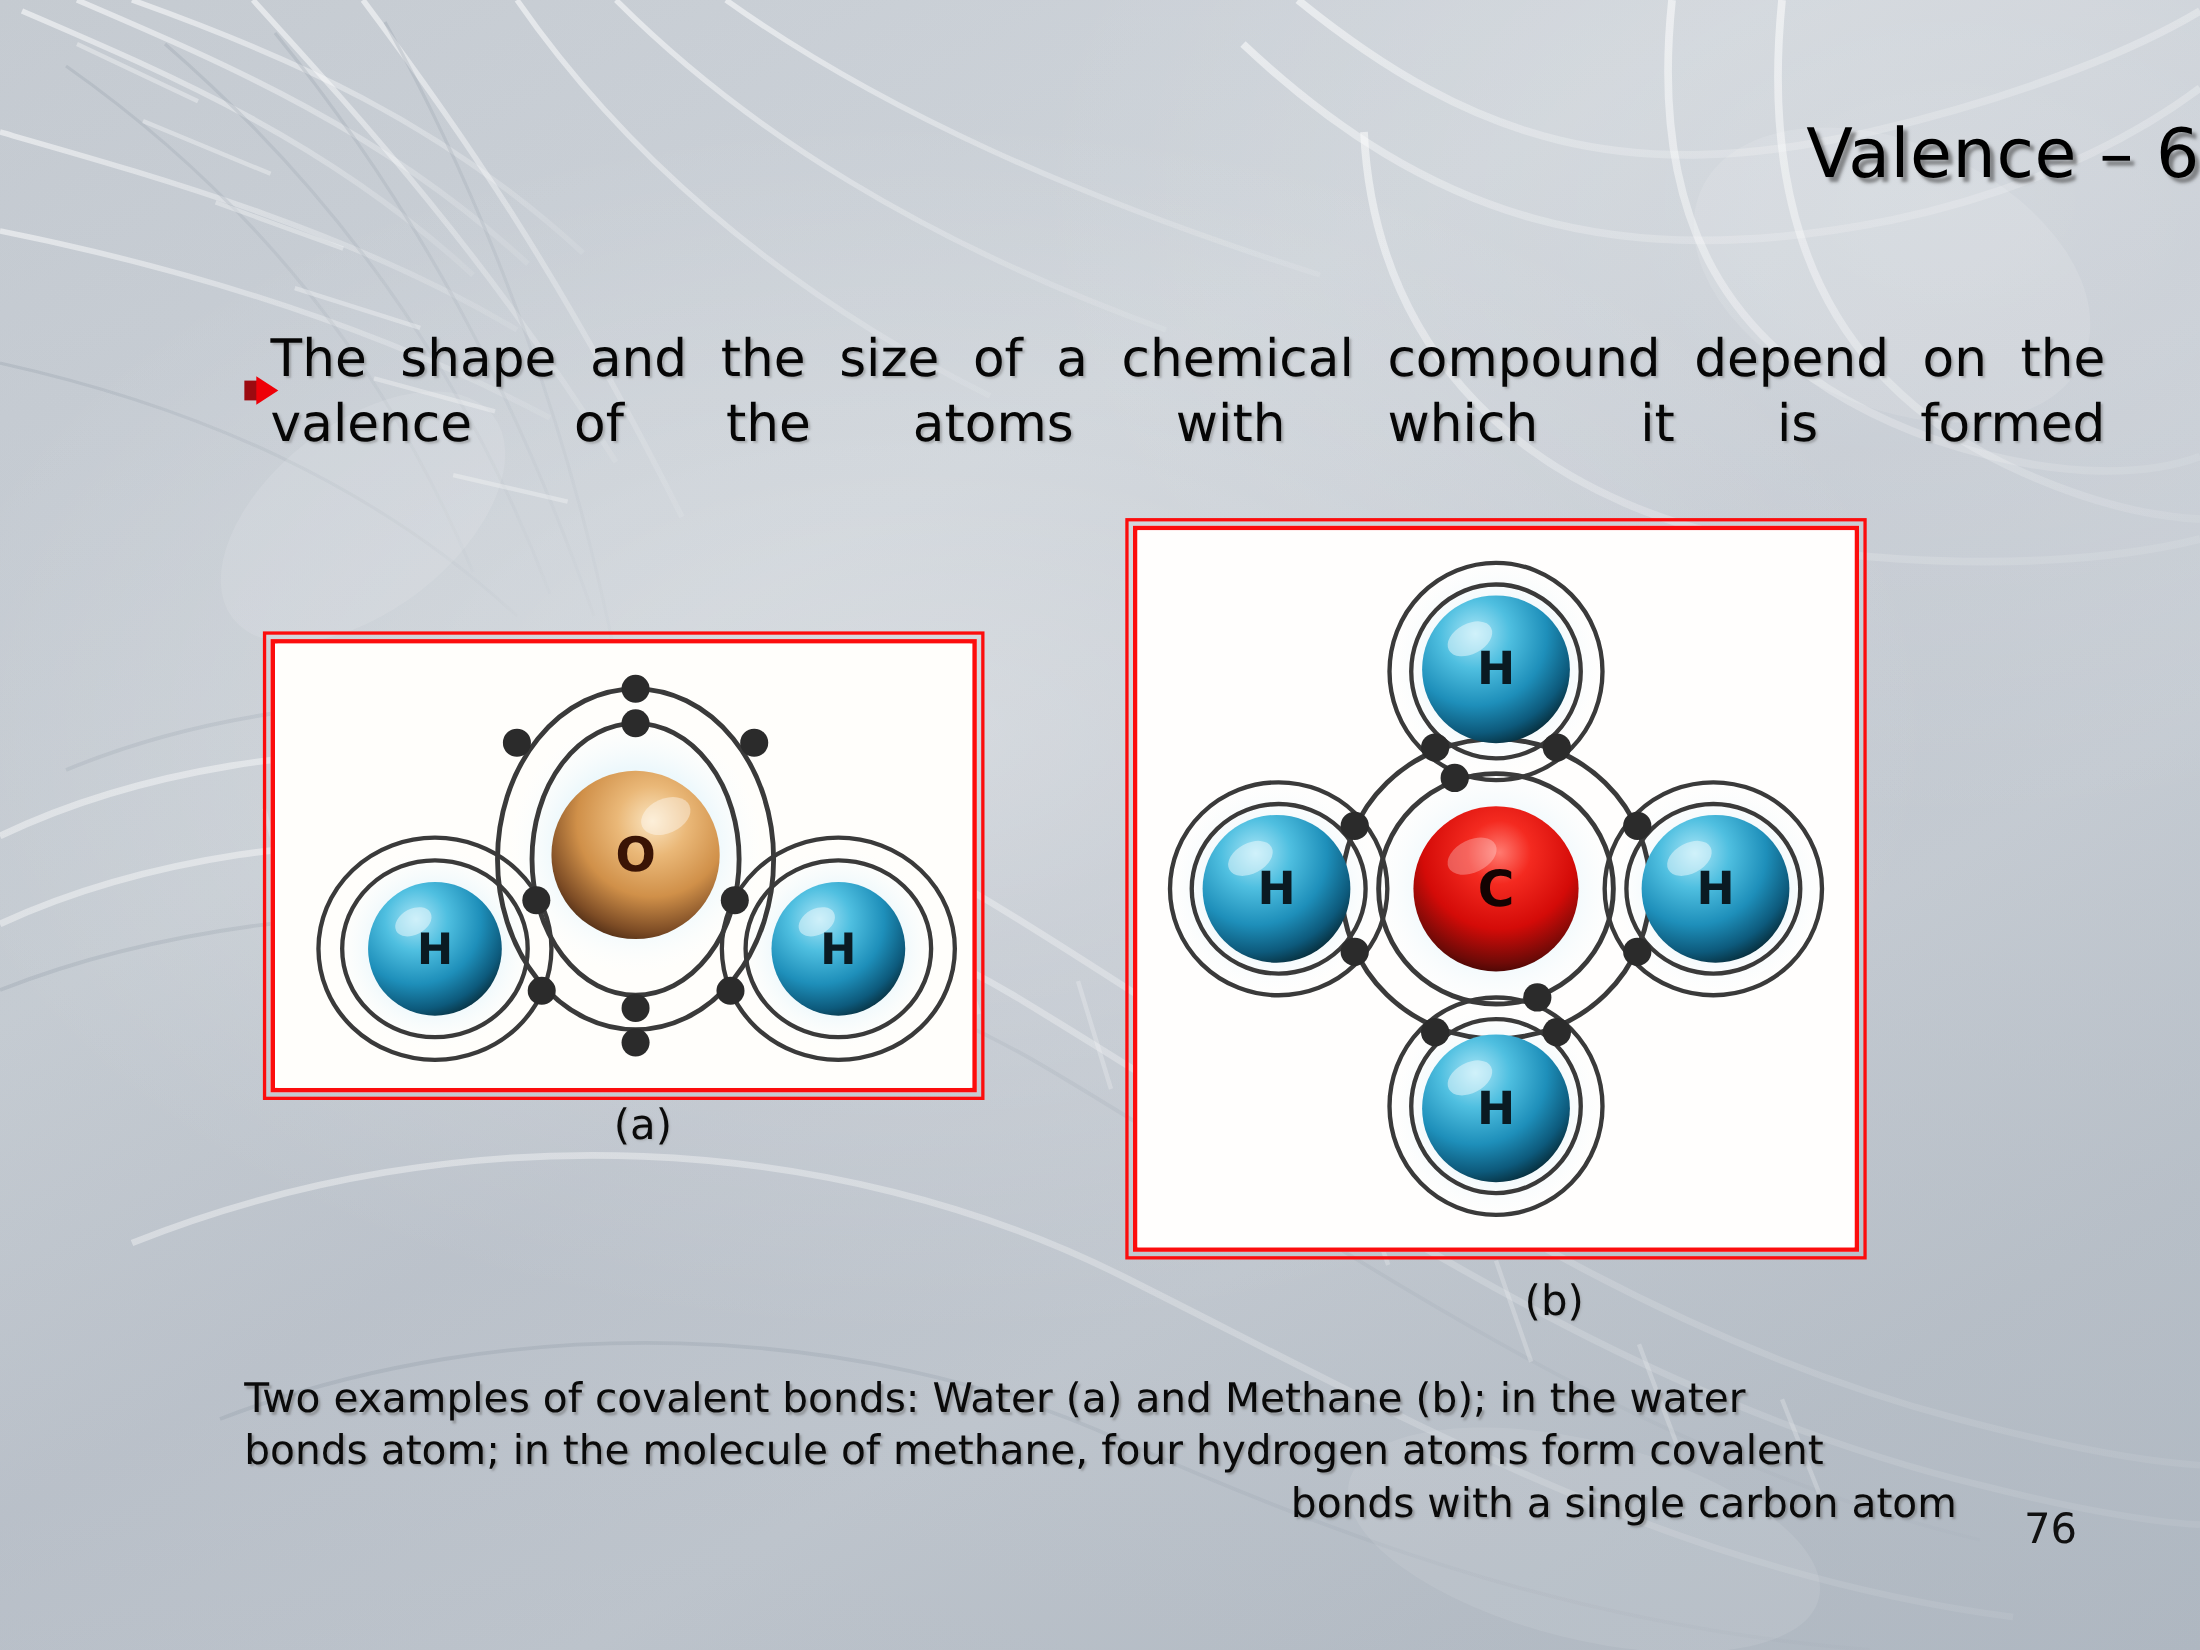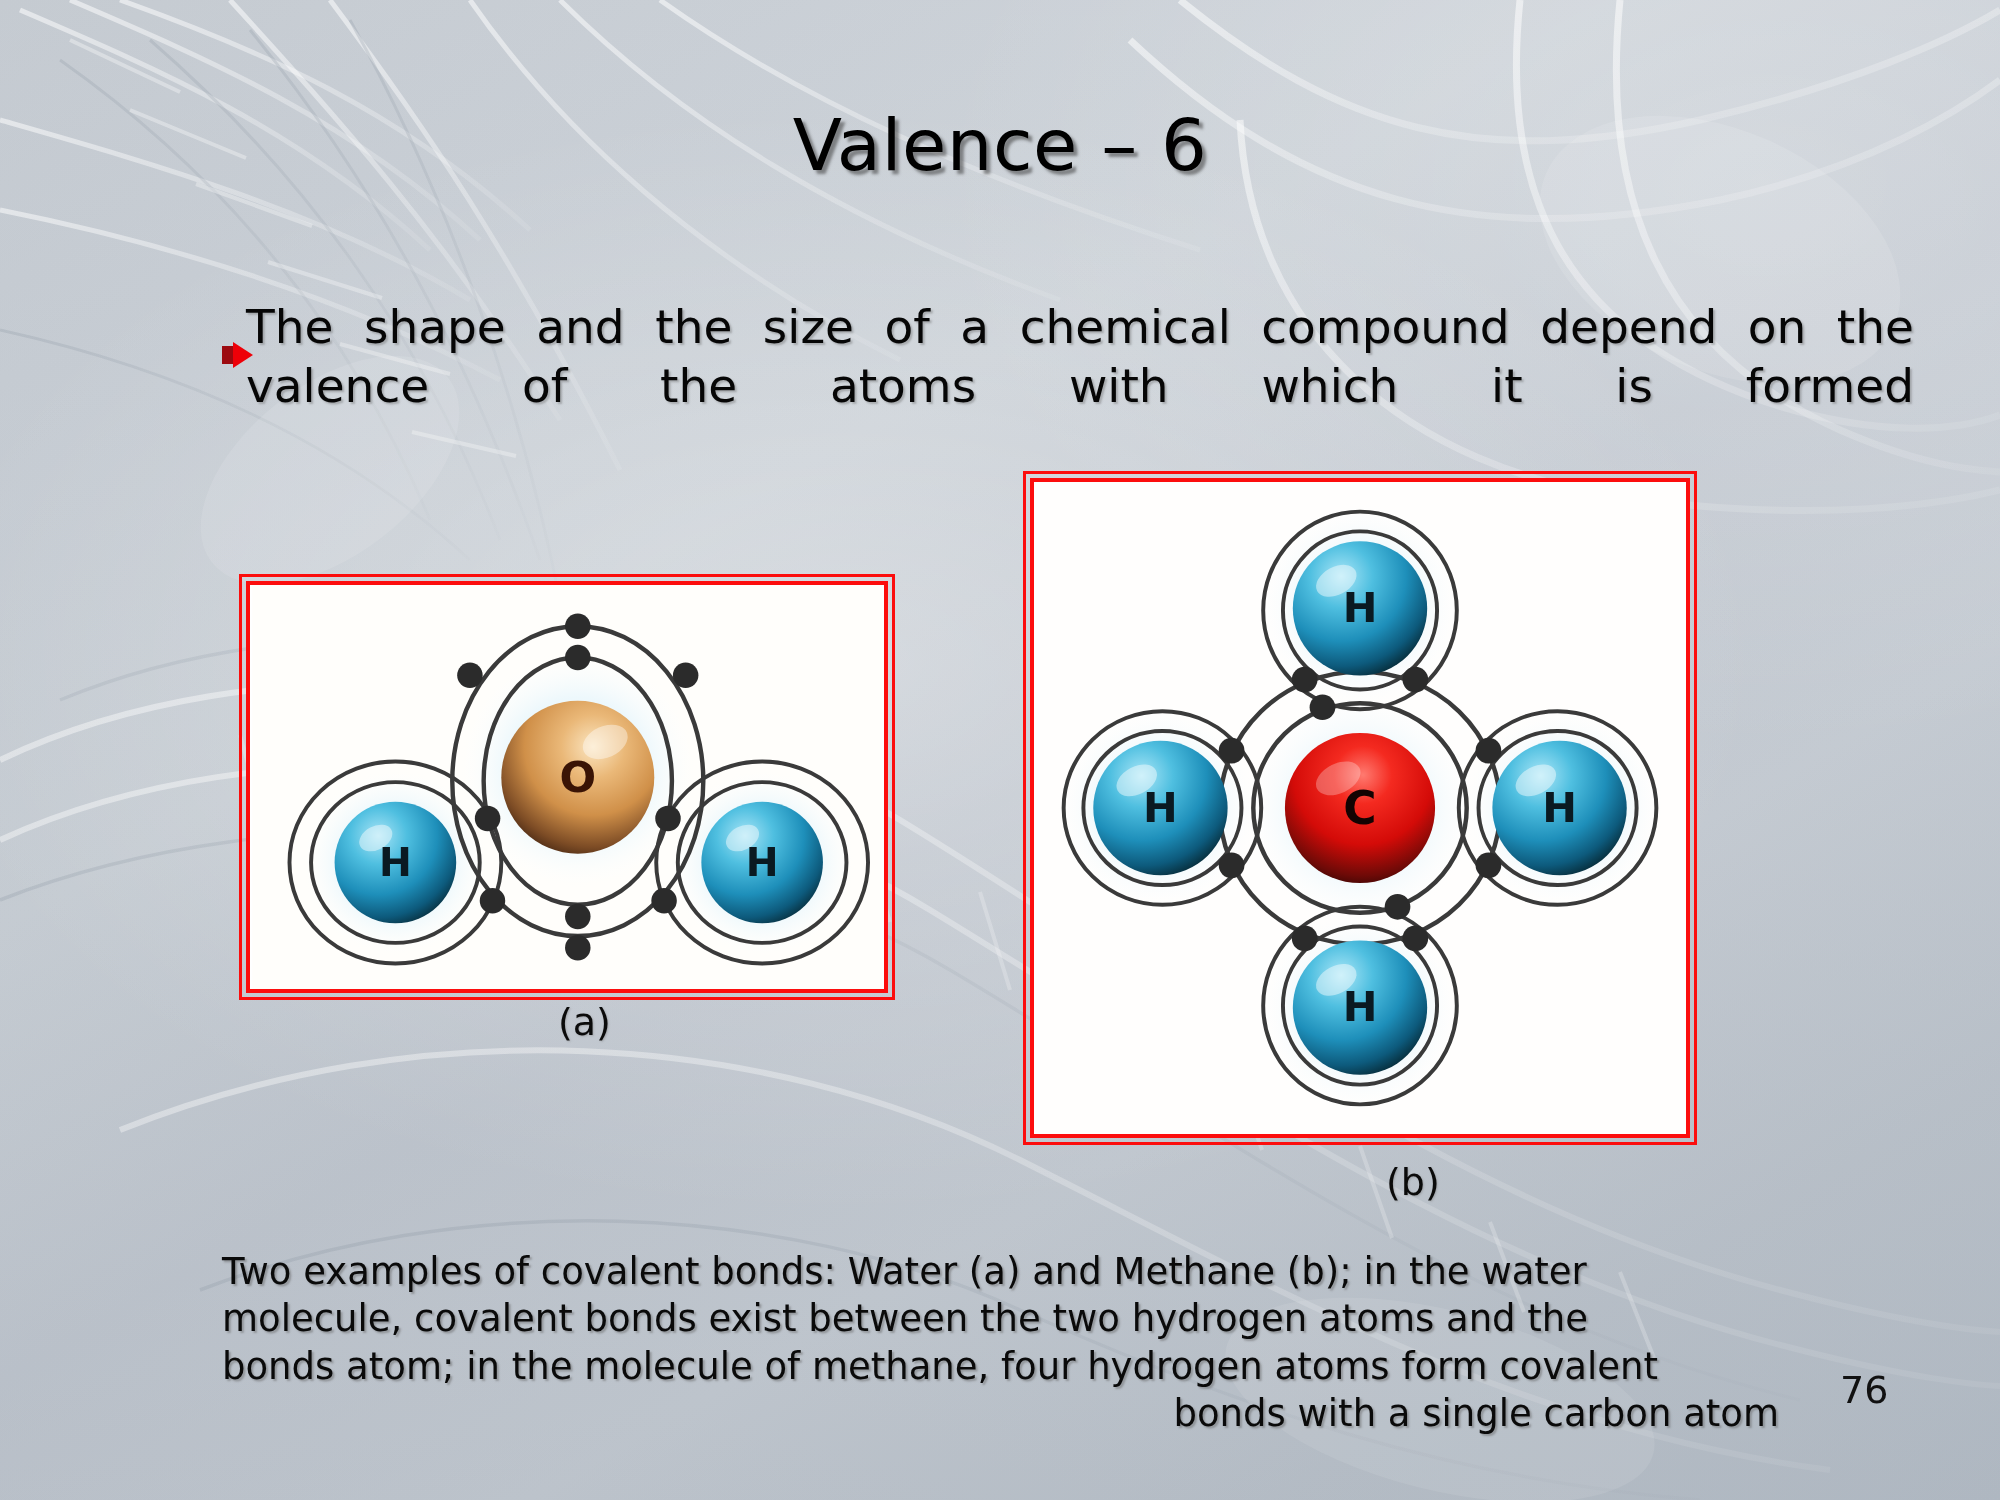--- a/index.html
+++ b/index.html
@@ -33,22 +33,22 @@
       radial-gradient(ellipse 75% 60% at 42% 44%, rgba(255,255,255,0.30) 0%, rgba(255,255,255,0.0) 62%),
       radial-gradient(ellipse 60% 55% at 88% 12%, rgba(255,255,255,0.20) 0%, rgba(255,255,255,0) 70%),
       linear-gradient(180deg, rgba(255,255,255,0.05) 0%, rgba(120,132,146,0.16) 100%);
   }
 
   
   #title {
     position: absolute;
     left: 0; right: 0;
     top: 108px;
-    text-align: center;
-    font-size: 72px;
+    text-align: right;
+    font-size: 62px;
     line-height: 1.04;
     color: #000000;
     letter-spacing: 0.5px;
     text-shadow: 4px 4px 3px rgba(60,60,60,0.55);
     white-space: nowrap;
   }
 
   
   #bullet-block {
     position: absolute;
@@ -369,20 +369,19 @@
       <text x="330" y="546" font-family="'DejaVu Sans', sans-serif" font-size="42" font-weight="bold" fill="#0a1a22" text-anchor="middle">H</text>
       <text x="128" y="344" font-family="'DejaVu Sans', sans-serif" font-size="42" font-weight="bold" fill="#0a1a22" text-anchor="middle">H</text>
       <text x="532" y="344" font-family="'DejaVu Sans', sans-serif" font-size="42" font-weight="bold" fill="#0a1a22" text-anchor="middle">H</text>
       <text x="330" y="346" font-family="'DejaVu Sans', sans-serif" font-size="46" font-weight="bold" fill="#130302" text-anchor="middle">C</text>
     </svg>
   </div>
   <div class="fig-caption" id="cap-b">(b)</div>
 
   <div id="bottom-caption">
     <div>Two examples of covalent bonds: Water (a) and Methane (b); in the water</div>
-    <div>molecule, covalent bonds exist between the two hydrogen atoms and the</div>
     <div>bonds atom; in the molecule of methane, four hydrogen atoms form covalent</div>
     <div class="lastline">bonds with a single carbon atom</div>
   </div>
 
   <div id="page-number">76</div>
 
 </div>
 
 </body></html>

